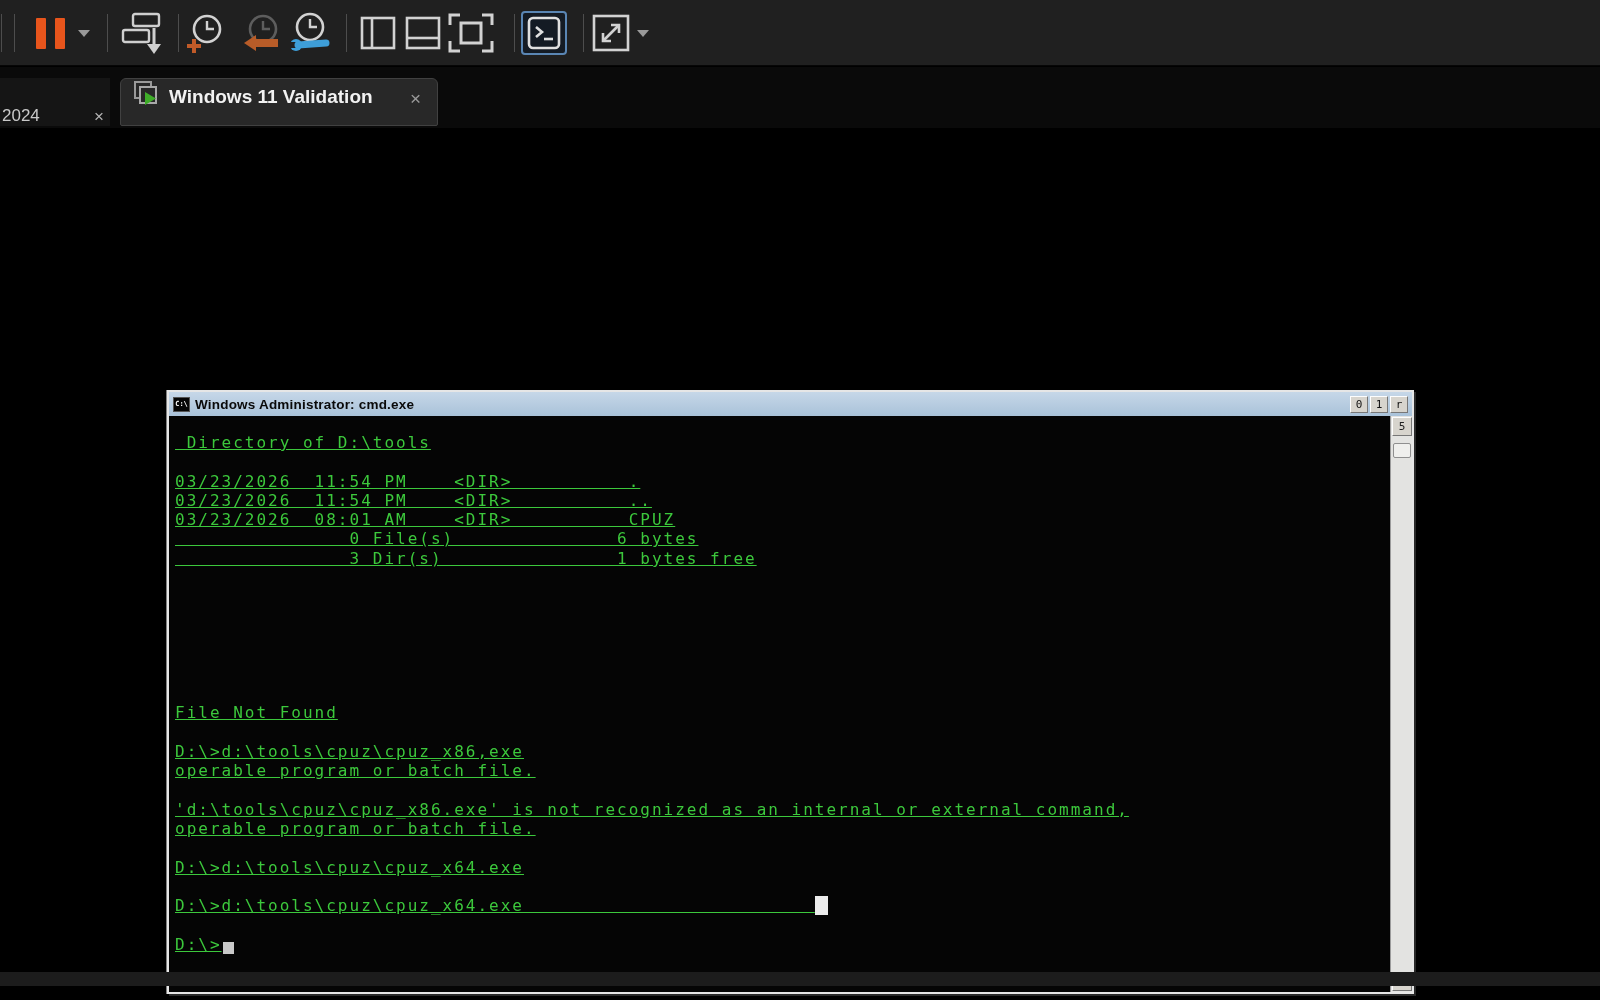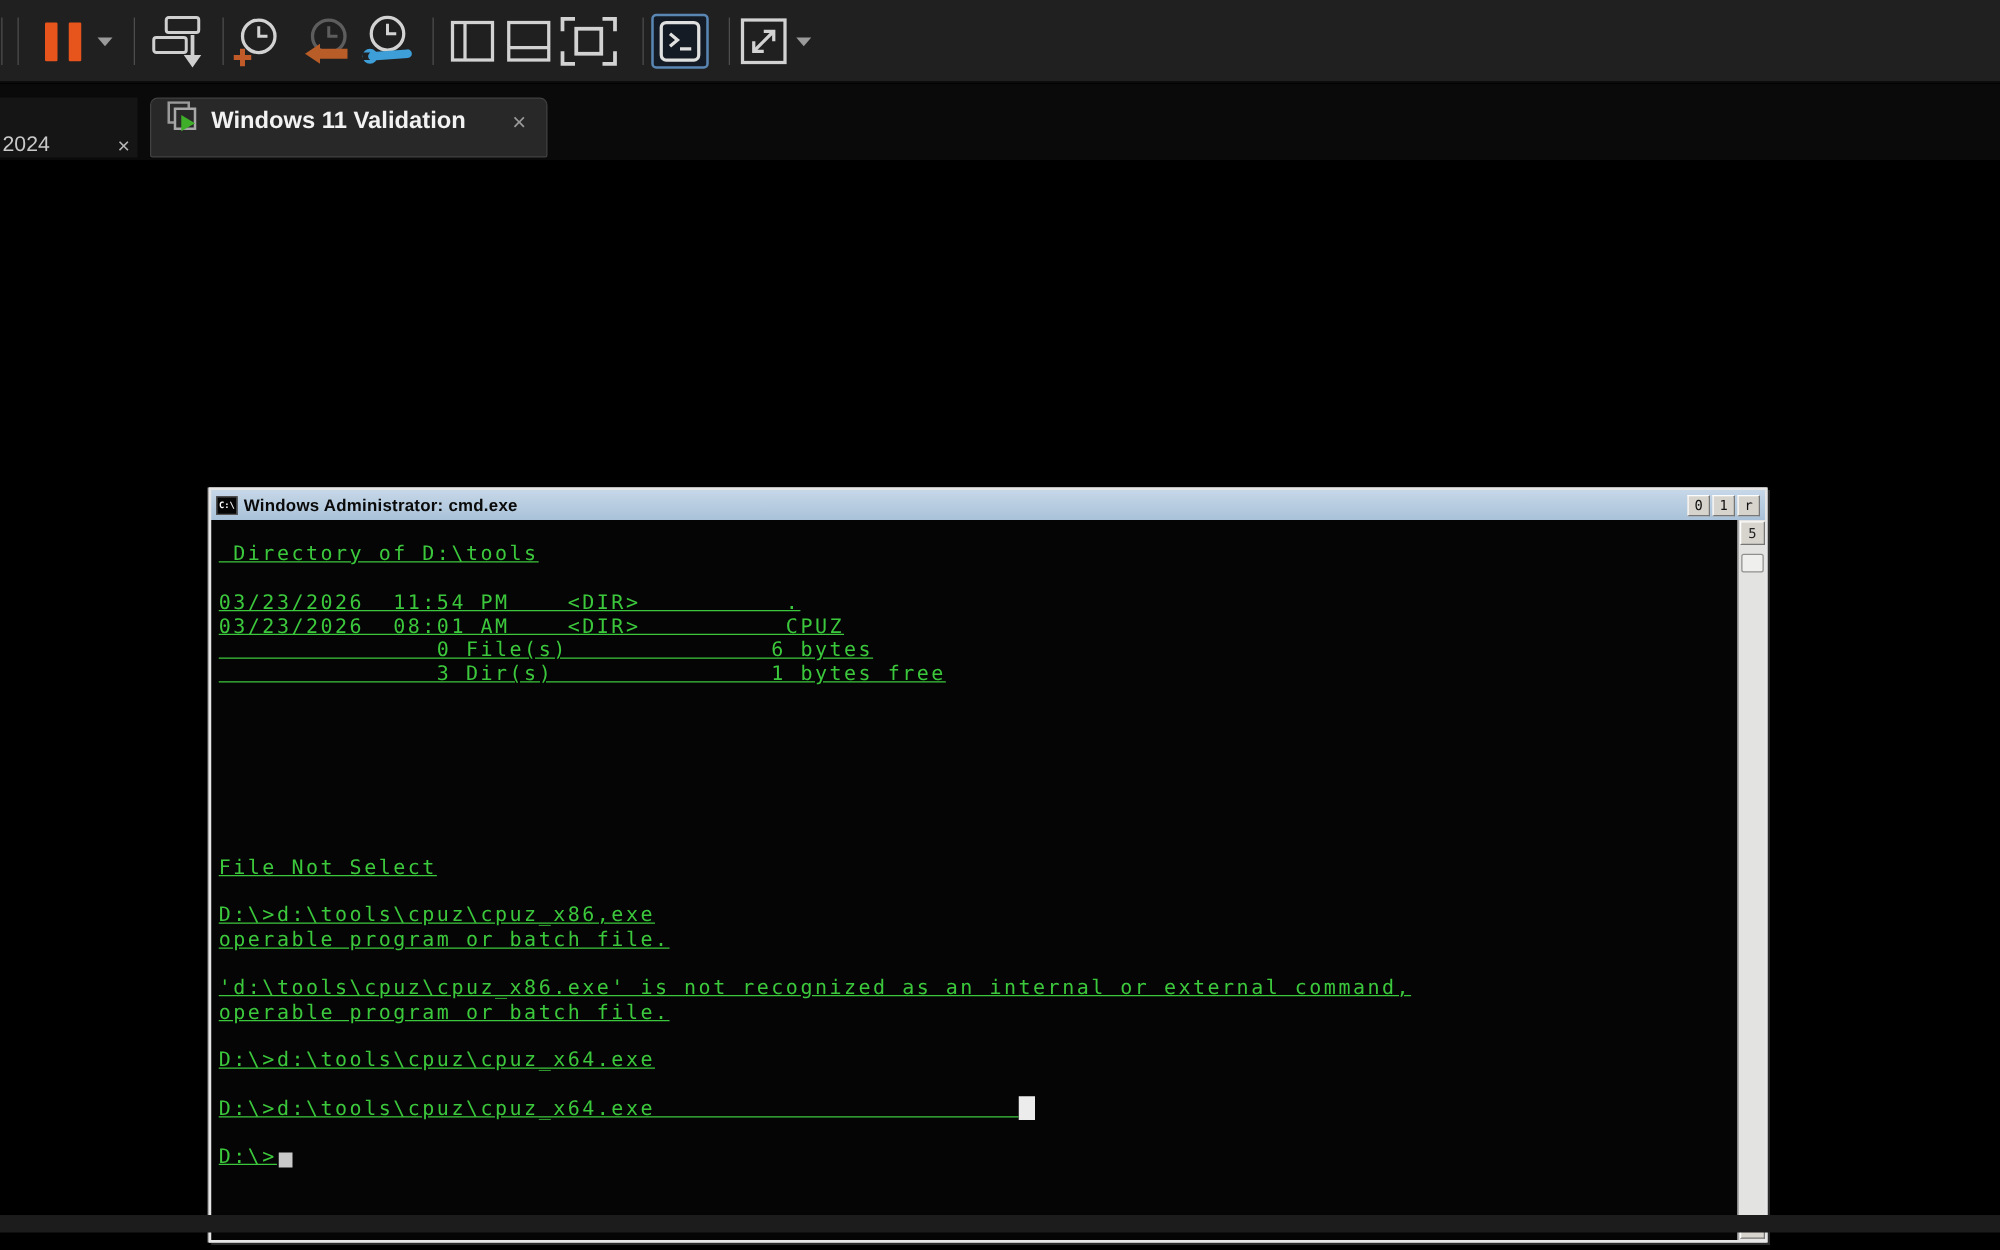--- a/index.html
+++ b/index.html
@@ -191,31 +191,32 @@
           <div class="winbtn">0</div>
           <div class="winbtn">1</div>
           <div class="winbtn">r</div>
         </div>
       </div>
       <div class="cmdbody">
         <div class="term">
             <div class="tline"> Directory of D:\tools</div>
             <div class="tline"></div>
             <div class="tline">03/23/2026  11:54 PM    &lt;DIR&gt;          .</div>
+            <div class="tline">03/23/2026  11:54 PM    &lt;DIR&gt;          ..</div>
             <div class="tline">03/23/2026  08:01 AM    &lt;DIR&gt;          CPUZ</div>
             <div class="tline">               0 File(s)              6 bytes</div>
             <div class="tline">               3 Dir(s)               1 bytes free</div>
             <div class="tline"></div>
             <div class="tline"></div>
             <div class="tline"></div>
             <div class="tline"></div>
             <div class="tline"></div>
             <div class="tline"></div>
             <div class="tline"></div>
-            <div class="tline">File Not Select</div>
+            <div class="tline">File Not Found</div>
             <div class="tline"></div>
             <div class="tline">D:\&gt;d:\tools\cpuz\cpuz_x86,exe</div>
             <div class="tline">operable program or batch file.</div>
             <div class="tline"></div>
             <div class="tline">'d:\tools\cpuz\cpuz_x86.exe' is not recognized as an internal or external command,</div>
             <div class="tline">operable program or batch file.</div>
             <div class="tline"></div>
             <div class="tline">D:\&gt;d:\tools\cpuz\cpuz_x64.exe</div>
             <div class="tline"></div>
             <div class="tline">D:\&gt;d:\tools\cpuz\cpuz_x64.exe                         <span class="wblock"></span></div>

